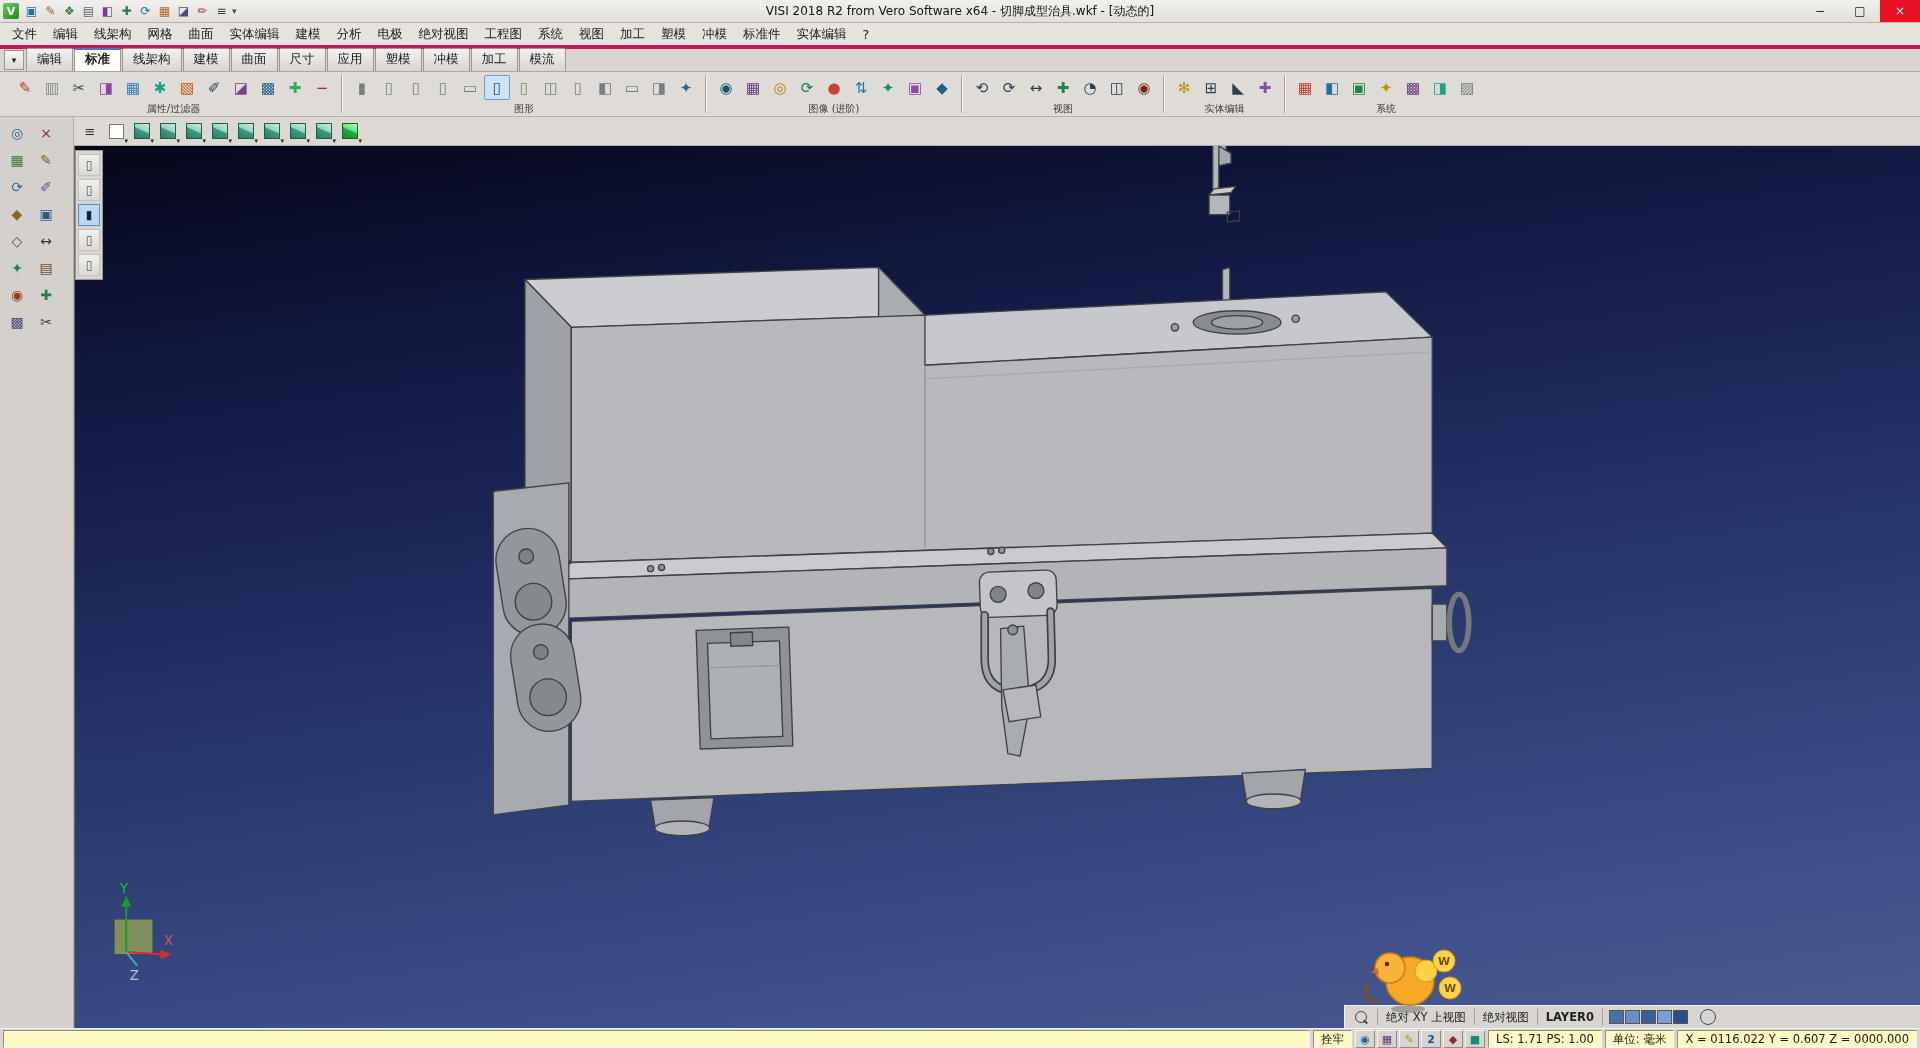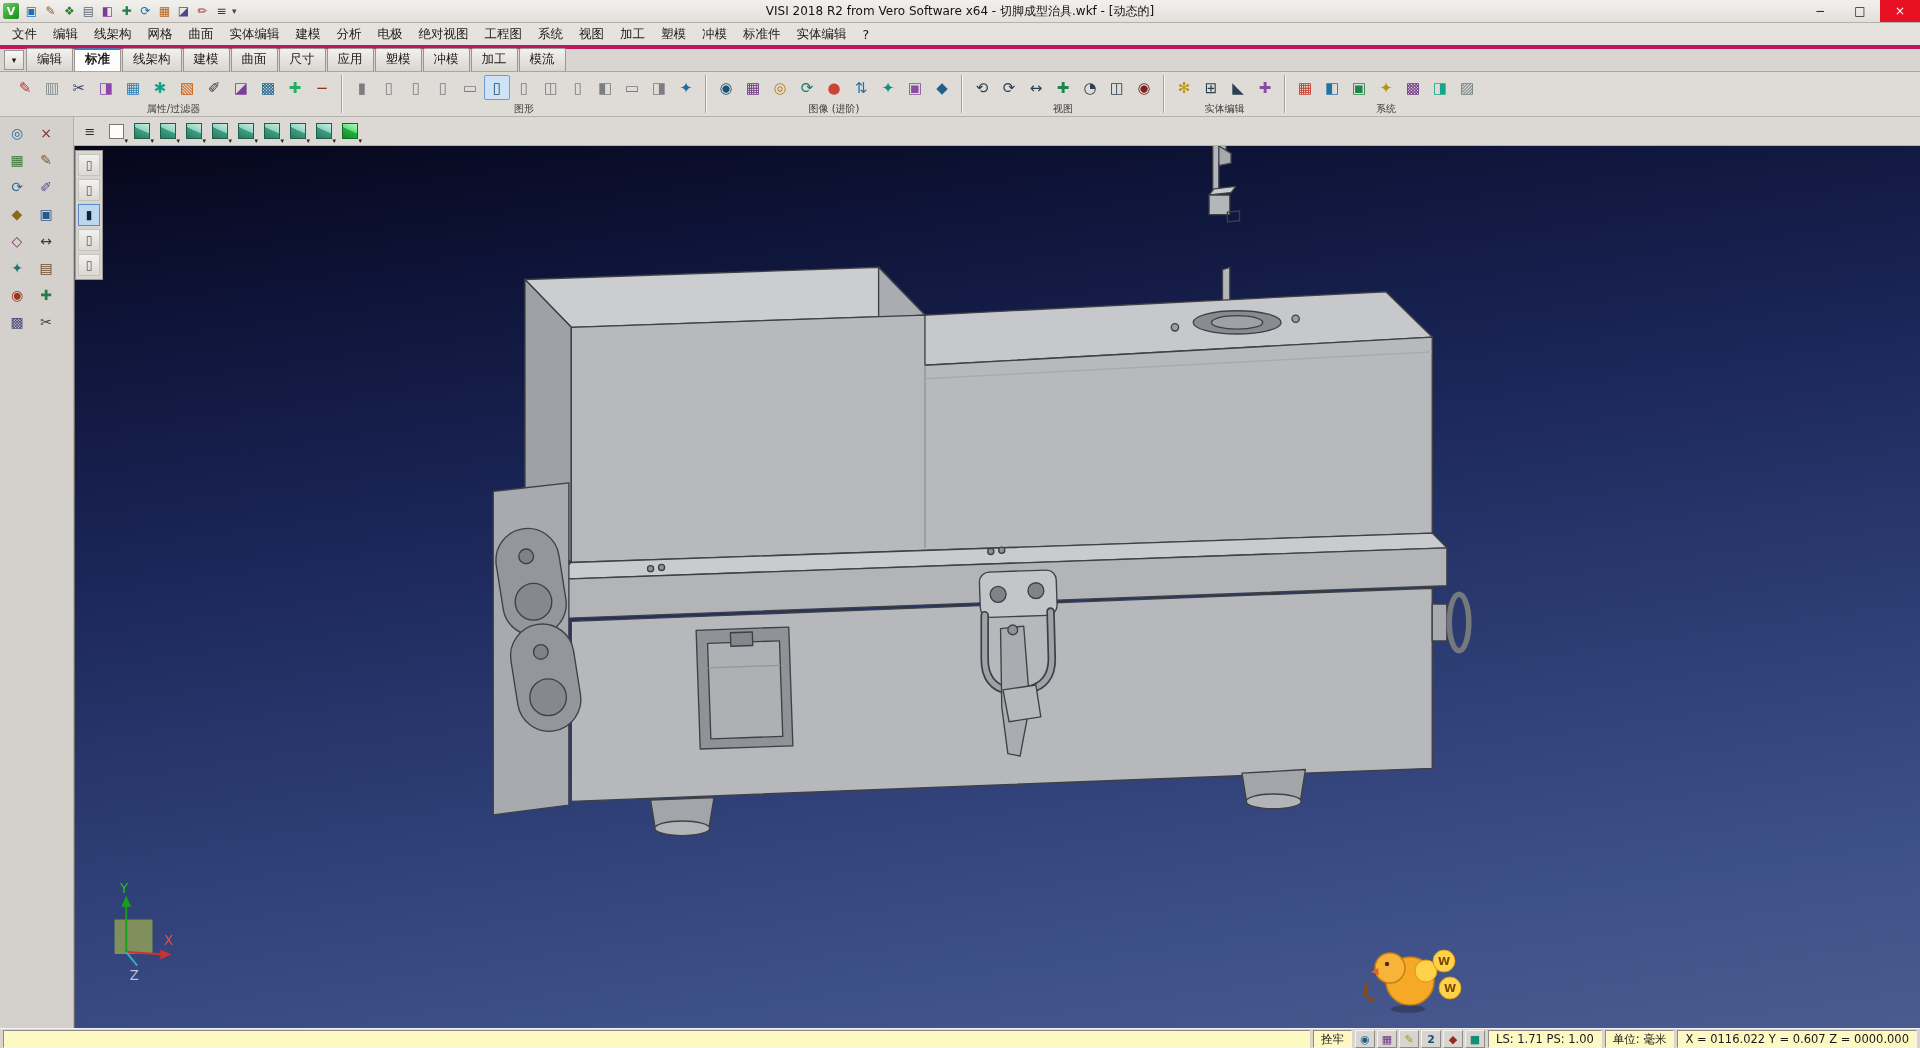--- a/index.html
+++ b/index.html
@@ -486,20 +486,36 @@
         <circle cx="30" cy="27" r="15" fill="#f8b43a" stroke="#c97f12" stroke-width="1.5"></circle>
         <circle cx="27" cy="23" r="2.2" fill="#4a2a08"></circle>
         <path d="M18,27 L11,31 L19,34 Z" fill="#e2641e"></path>
         <circle cx="66" cy="30" r="11" fill="#ffd24a" stroke="#d69a16"></circle>
         <circle cx="84" cy="20" r="11" fill="#ffd24a" stroke="#d69a16"></circle>
         <text x="84" y="24" text-anchor="middle" font-size="11" font-weight="bold" fill="#7a4a00">W</text>
         <circle cx="90" cy="47" r="11" fill="#ffd24a" stroke="#d69a16"></circle>
         <text x="90" y="51" text-anchor="middle" font-size="11" font-weight="bold" fill="#7a4a00">W</text>
       </svg>
 
+      <div class="overlay-bar">
+        <div class="ob-seg">
+            <span class="mag-icon"></span>
+          </div>
+        <div class="ob-seg">绝对 XY 上视图</div>
+        <div class="ob-seg">绝对视图</div>
+        <div class="ob-seg layer-label">LAYER0</div>
+        <div class="swatch-row">
+          <span class="swatch" style="background:#4a6ea9"></span>
+            <span class="swatch" style="background:#6a8ec9"></span>
+            <span class="swatch" style="background:#3a5e99"></span>
+            <span class="swatch" style="background:#7a9ed9"></span>
+            <span class="swatch" style="background:#2a4e89"></span>
+        </div>
+        <span class="globe-icon"></span>
+      </div>
     </div>
   </div>
 </div>
 
 <div class="statusbar">
   <div class="sb-seg sb-fill"></div>
   <div class="sb-seg">拴牢</div>
   <div class="sb-icons">
     <span class="sb-icon" style="color:#1f618d">◉</span>
       <span class="sb-icon" style="color:#6c3483">▦</span>

